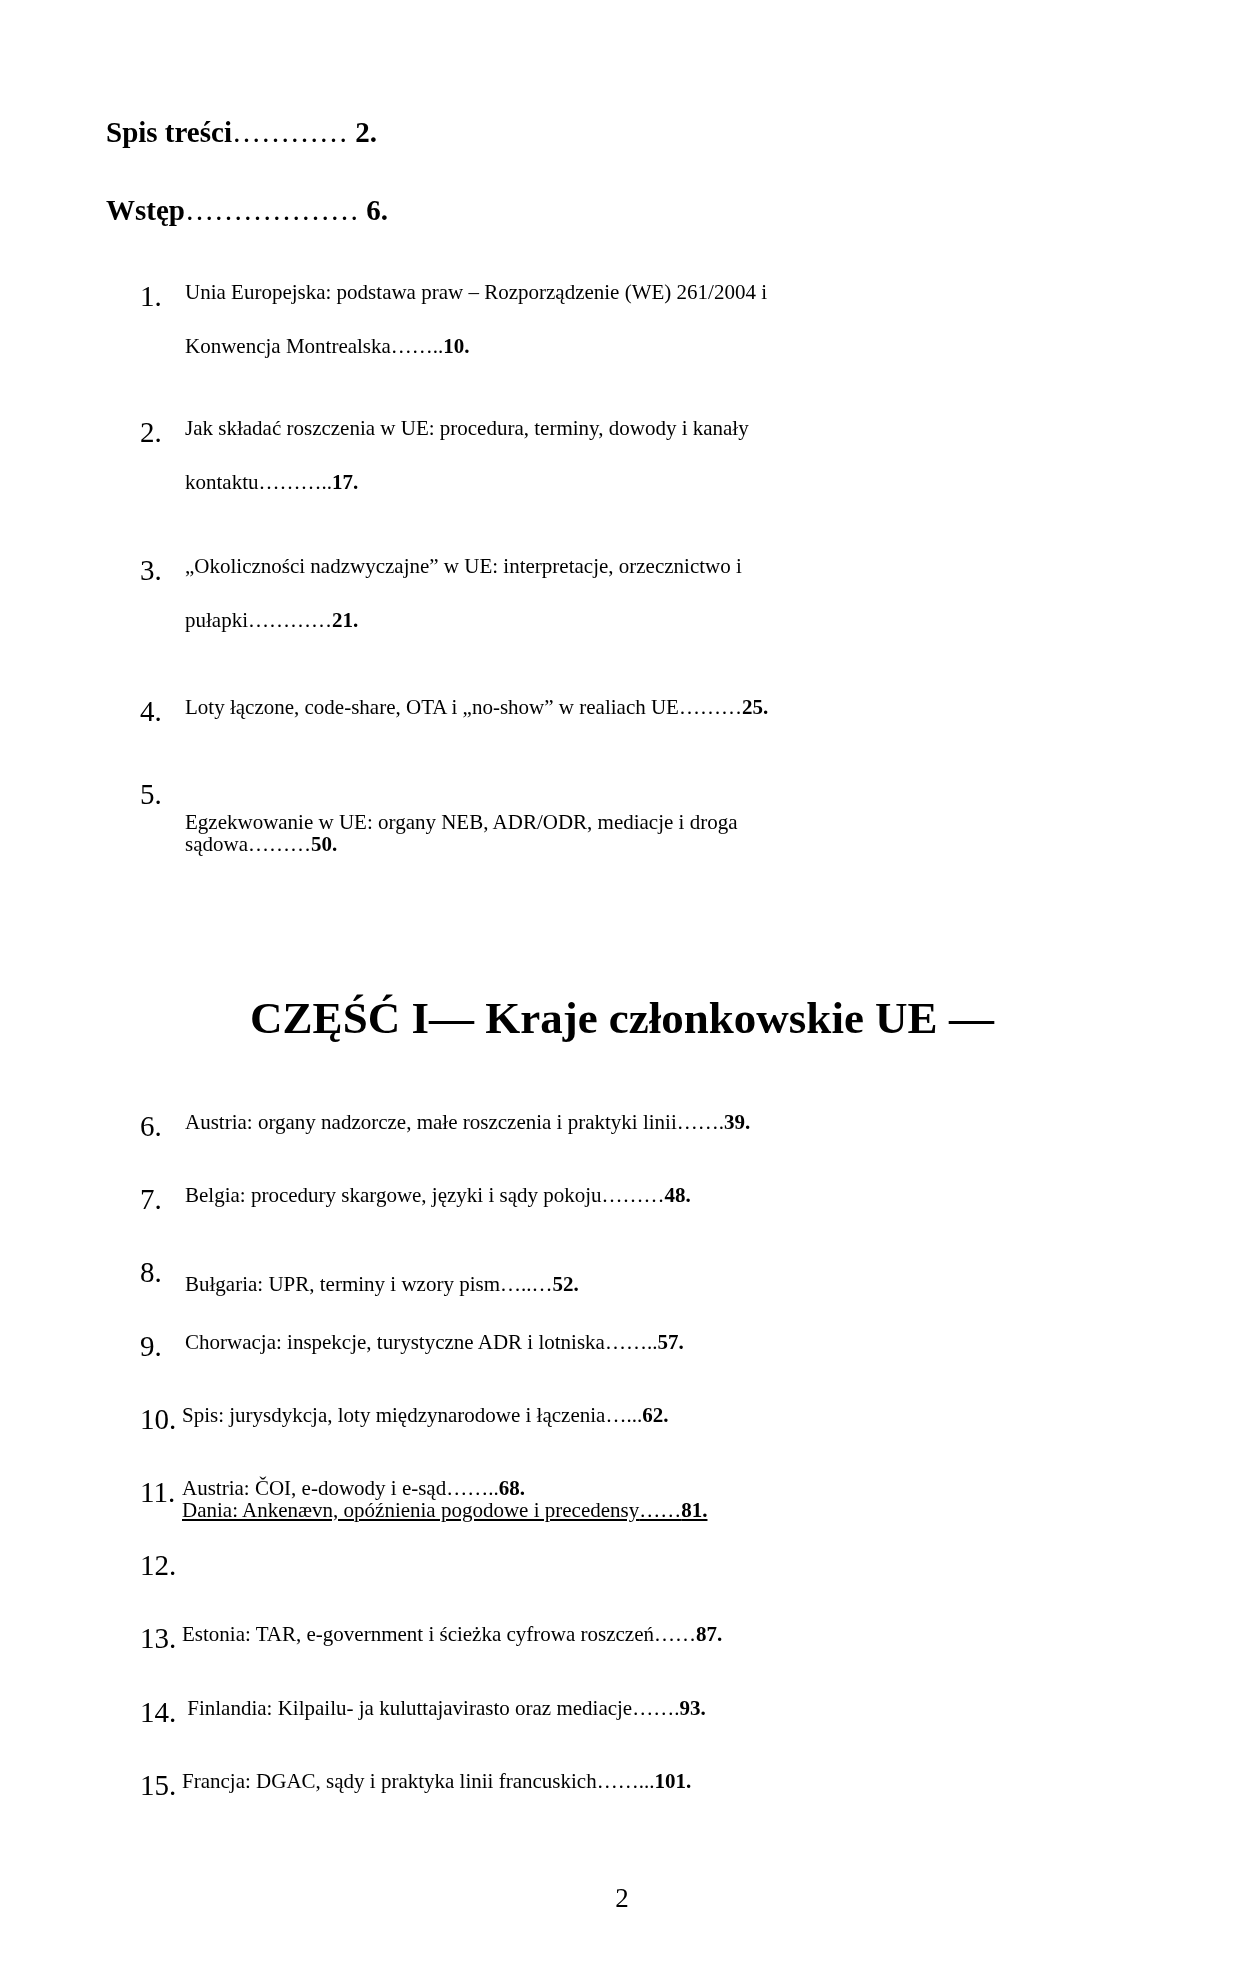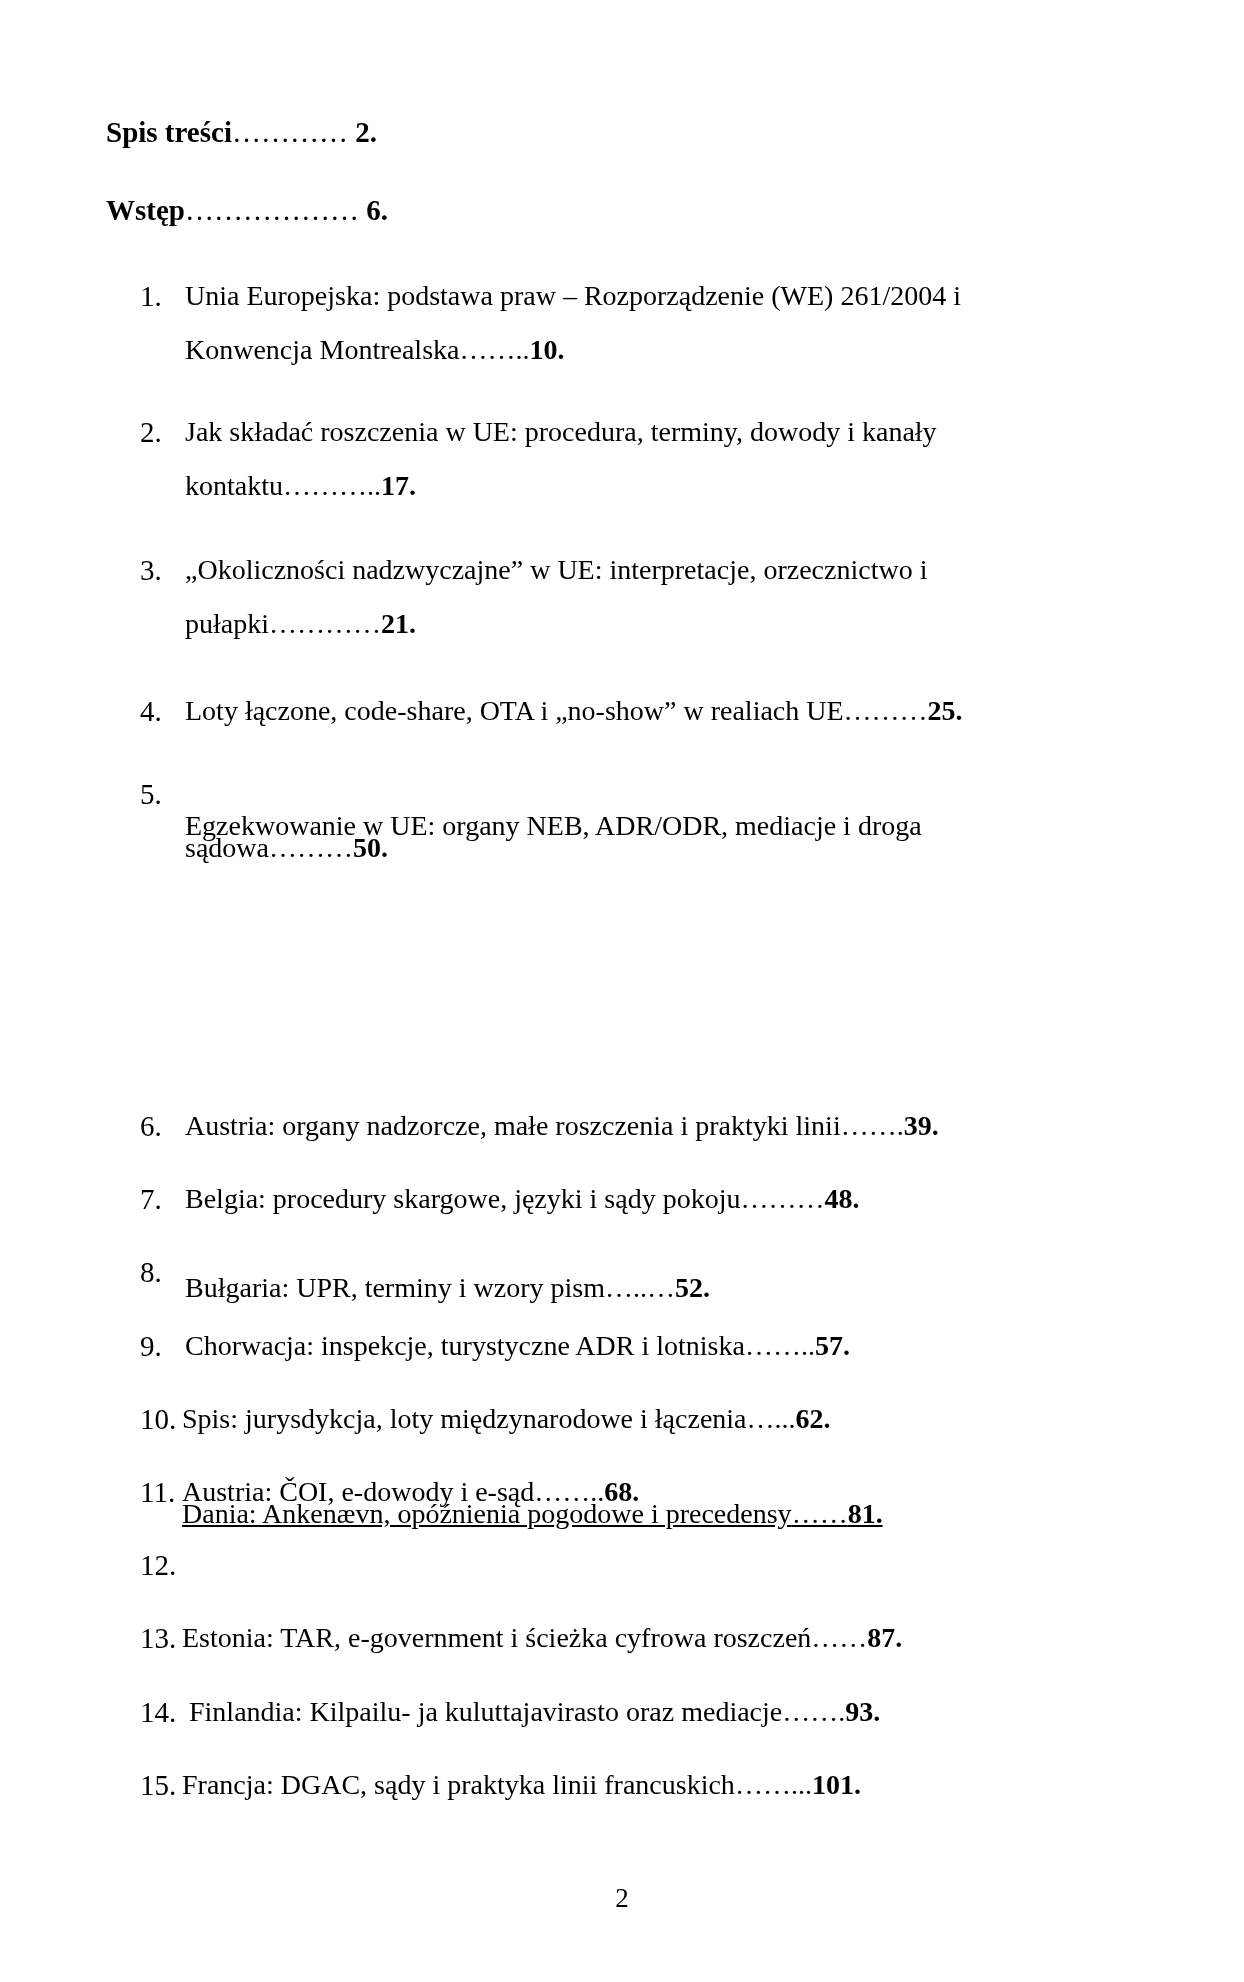--- a/index.html
+++ b/index.html
@@ -32,21 +32,21 @@
       font-weight: bold;
       font-size: 29px;
     }
     .num {
       position: absolute;
       font-size: 29px;
       line-height: 1;
     }
     .item-text {
       position: absolute;
-      font-size: 28px;
+      font-size: 21px;
       line-height: 1;
       white-space: nowrap;
     }
     .pg { font-weight: bold; }
     .heading {
       position: absolute;
       left: 0;
       width: 1244px;
       top: 996px;
       text-align: center;
@@ -98,20 +98,21 @@
     <span class="num" style="left:140px; top:697px;">4.</span>
     <span class="item-text" style="left:185px; top:697px;"><span>Loty łączone, code-share, OTA i „no-show” w realiach UE</span><span>………</span><span class="pg">25.</span></span>
   </div>
 
   <div>
     <span class="num" style="left:140px; top:780px;">5.</span>
     <span class="item-text" style="left:185px; top:764px;margin-top:48px;">Egzekwowanie w UE: organy NEB, ADR/ODR, mediacje i droga</span>
     <span class="item-text" style="left:185px; top:834px;"><span>sądowa</span><span>………</span><span class="pg">50.</span></span>
   </div>
 
+  <div class="heading">CZĘŚĆ I— Kraje członkowskie UE —</div>
 
   <div id="country-list">
       <div>
         <span class="num" style="left: 140px; top: 1112px;">6.</span>
         <span class="item-text" style="left: 185px; top: 1112px;"><span style="white-space: pre;">Austria: organy nadzorcze, małe roszczenia i praktyki linii</span><span>…….</span><span class="pg">39.</span></span>
       </div>
       <div>
         <span class="num" style="left: 140px; top: 1185.2px;">7.</span>
         <span class="item-text" style="left: 185px; top: 1185.2px;"><span style="white-space: pre;">Belgia: procedury skargowe, języki i sądy pokoju</span><span>………</span><span class="pg">48.</span></span>
       </div>

